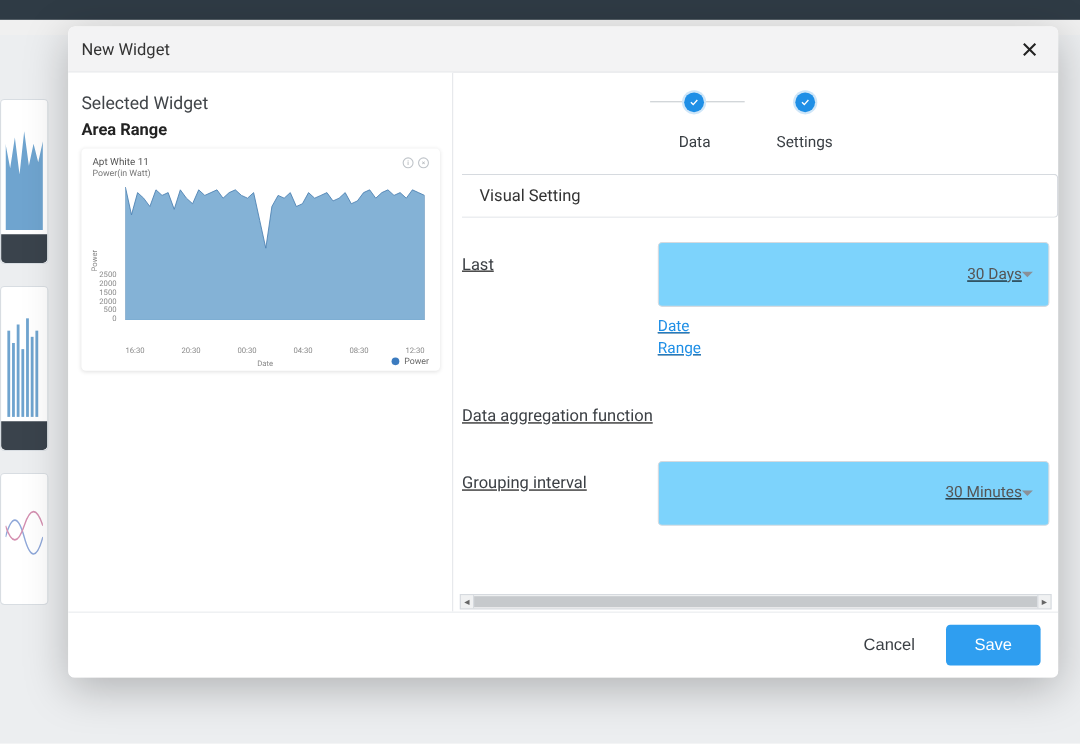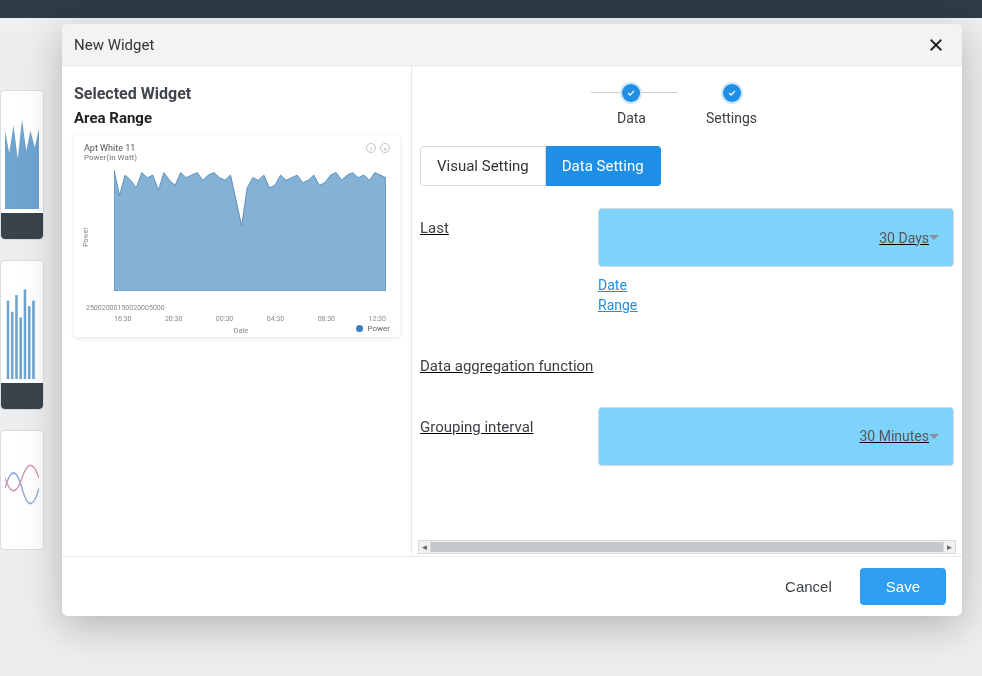--- a/index.html
+++ b/index.html
@@ -21,47 +21,47 @@
 
   .modal-header { height: 42px; background: #f3f3f4; border-bottom: 1px solid #e5e7ea; display: flex; align-items: center; justify-content: space-between; padding: 0 12px; }
   .modal-title { font-size: 15px; color: #333; }
   .close-btn { width: 28px; height: 28px; display: flex; align-items: center; justify-content: center; cursor: pointer; border-radius: 4px; }
   .close-btn svg { width: 18px; height: 18px; stroke: #222; stroke-width: 2.5; }
 
   .modal-body { flex: 1; display: flex; min-height: 0; }
 
   
   .left-panel { width: 350px; border-right: 1px solid #e5e7ea; padding: 18px 12px; background: #fff; }
-  .selected-label { font-size: 16px; color: #414549; margin-bottom: 6px; font-weight: bold; }
+  .selected-label { font-size: 16px; color: #414549; margin-bottom: 6px; }
   .widget-name { font-size: 15px; font-weight: 700; color: #222; margin-bottom: 8px; }
   .preview-card { width: 326px; height: 202px; background: #fff; border-radius: 4px; box-shadow: 0 1px 4px rgba(0,0,0,.12); padding: 8px 10px 6px 10px; position: relative; }
   .preview-title { font-size: 9px; color: #555; }
   .preview-sub { font-size: 8px; color: #777; }
   .preview-icons { position: absolute; top: 8px; right: 10px; display: flex; gap: 4px; }
   .preview-icons span { width: 10px; height: 10px; border: 1px solid #bfc4c9; border-radius: 50%; display: inline-flex; align-items: center; justify-content: center; font-size: 6px; color: #9aa0a6; }
   .chart-wrap { position: absolute; top: 30px; left: 18px; right: 10px; bottom: 28px; }
-  .y-ticks { position: absolute; left: -6px; top: 0; bottom: 0; width: 20px; display: flex; flex-direction: row; justify-content: flex-start; align-items: flex-end; font-size: 7px; color: #888; }
+  .y-ticks { position: absolute; left: -6px; top: 0; bottom: 18px; width: 20px; display: flex; flex-direction: column; justify-content: flex-end; align-items: flex-end; font-size: 7px; color: #888; }
   .y-ticks span { transform: translateY(3px); }
   .y-axis-label { position: absolute; top: 50%; left: -16px; transform: translateY(-50%) rotate(-90deg); transform-origin: center; font-size: 7px; color: #888; }
   .x-ticks { position: absolute; left: 22px; right: 4px; bottom: -14px; display: flex; justify-content: space-between; font-size: 7px; color: #888; }
   .x-axis-label { position: absolute; left: 50%; bottom: -26px; transform: translateX(-50%); font-size: 7px; color: #888; }
   .legend { position: absolute; right: 10px; bottom: 4px; font-size: 8px; color: #666; display: flex; align-items: center; gap: 4px; }
   .legend .dot { width: 7px; height: 7px; border-radius: 50%; background: #3b7bbf; }
   .area-svg { position: absolute; left: 22px; right: 4px; top: 0; bottom: 0; }
 
   
   .right-panel { flex: 1; display: flex; flex-direction: column; min-width: 0; }
   .stepper { display: flex; justify-content: center; align-items: flex-start; gap: 60px; padding: 18px 0 6px 0; position: relative; }
-  .step { display: flex; flex-direction: column; align-items: center; gap: 8px; position: relative; }
+  .step { display: flex; flex-direction: column; align-items: center; gap: 20px; position: relative; }
   .step-circ { width: 18px; height: 18px; border-radius: 50%; background: #1f8fe6; display: flex; align-items: center; justify-content: center; box-shadow: 0 0 0 2px #cfe6f8; }
   .step-circ svg { width: 10px; height: 10px; stroke: #fff; stroke-width: 3; fill: none; }
   .step-label { font-size: 14px; color: #3a3f44; }
   .step-line { position: absolute; top: 26px; left: 50%; width: 86px; height: 1px; background: #c8ccd0; transform: translateX(-96px); }
 
-  .tabs { display: flex; padding: 14px 0 0 8px; }
+  .tabs { display: flex; padding: 14px 0 0 8px; flex-direction: column; }
   .tab { padding: 10px 16px; font-size: 15px; border: 1px solid #d6dadf; background: #fff; color: #333; cursor: pointer; }
   .tab:first-child { border-radius: 4px 0 0 4px; }
   .tab:last-child { border-radius: 0 4px 4px 0; border-left: none; }
   .tab.active { background: #1f8fe6; color: #fff; border-color: #1f8fe6; }
 
   .form { padding: 22px 8px 8px 8px; flex: 1; overflow: hidden; text-decoration: underline; }
   .row { display: flex; align-items: flex-start; margin-bottom: 30px; }
   .row-label { width: 178px; font-size: 15px; color: #3c4045; padding-top: 10px; line-height: 1.4; }
   .row-control { flex: 1; }
   .select { height: 59px; border: 1px solid #d6dadf; border-radius: 4px; display: flex; align-items: center; justify-content: flex-end; padding: 0 14px; font-size: 14px; color: #555; cursor: pointer; background: #7dd3fc; }
@@ -190,21 +190,20 @@
                 <svg viewBox="0 0 24 24">
                   <path d="M5 12 L10 17 L19 7"></path>
                 </svg>
               </div>
             <div class="step-label">Settings</div>
           </div>
         </div>
 
         <div class="tabs">
           <div class="tab">Visual Setting</div>
-          <div class="tab active">Data Setting</div>
         </div>
 
         <div class="form">
 
           <div class="row">
             <div class="row-label">Last</div>
             <div class="row-control">
               <div class="select">
                 <span>30 Days</span>
                 <span class="caret"></span>

